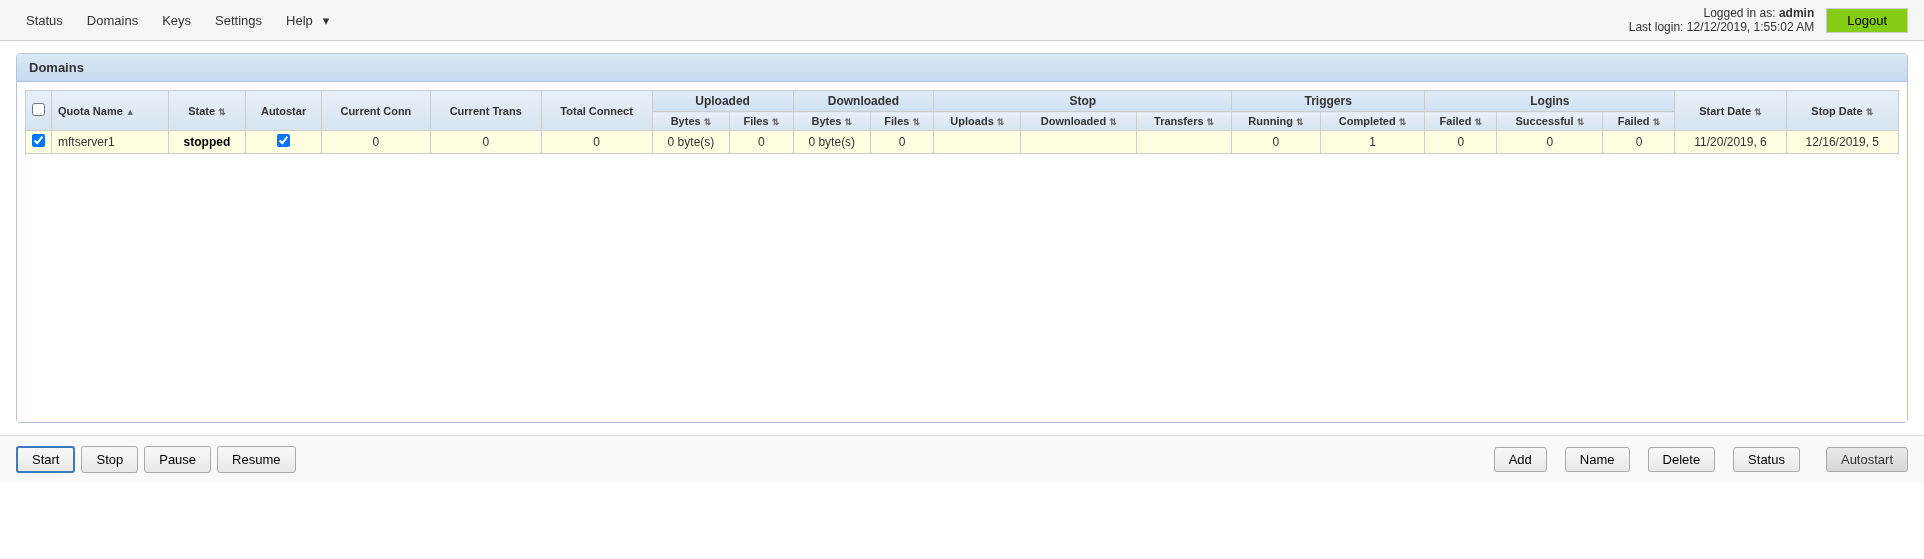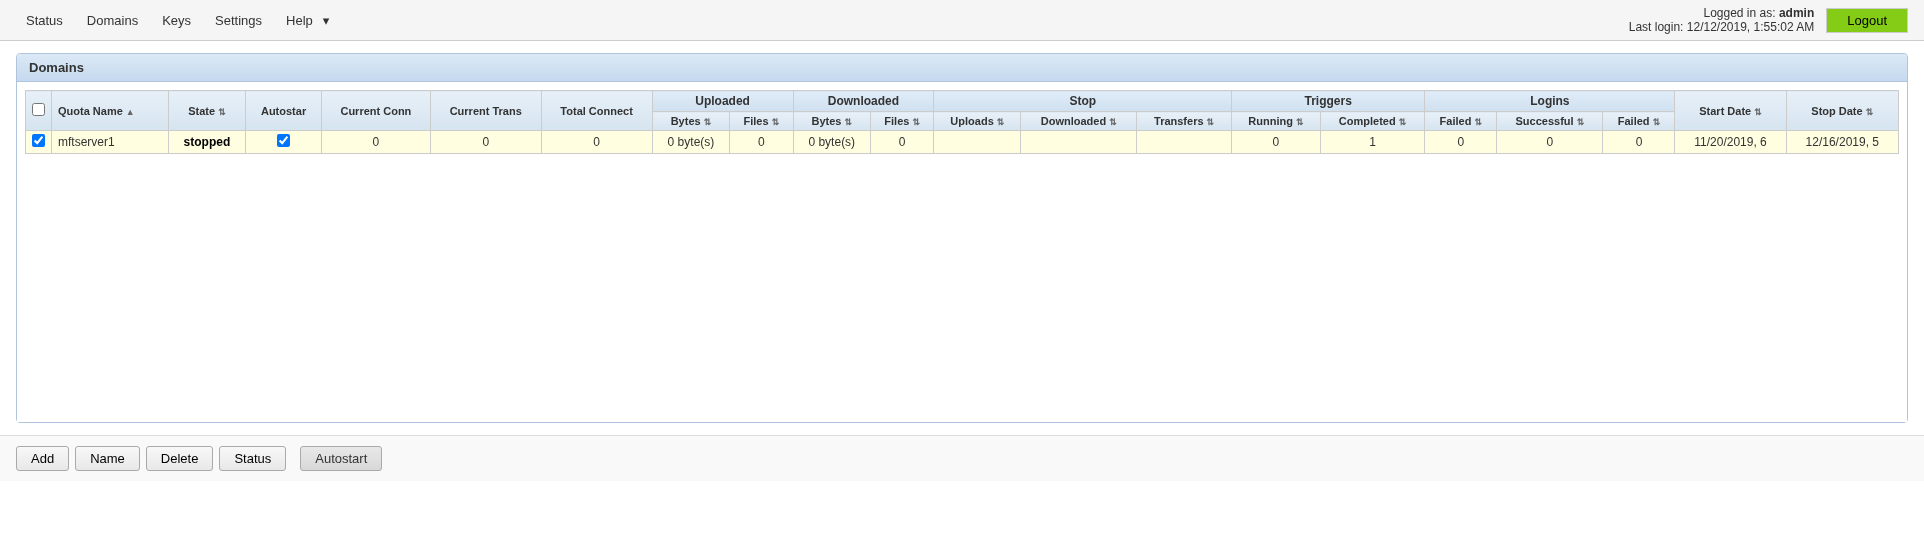--- a/index.html
+++ b/index.html
@@ -84,21 +84,21 @@
     
     .bottom-toolbar {
       display: flex;
       align-items: center;
       justify-content: space-between;
       padding: 10px 16px;
       border-top: 1px solid #ddd;
       background: #f9f9f9;
     }
     .toolbar-left { display: flex; gap: 6px; }
-    .toolbar-right { display: flex; gap: 6px; border-radius: 6px; }
+    .toolbar-right { display: flex; gap: 18px; border-radius: 6px; }
     .btn {
       padding: 4px 14px;
       font-size: 13px;
       border: 1px solid #aaa;
       background: linear-gradient(to bottom, #f8f8f8, #e8e8e8);
       cursor: pointer;
       border-radius: 3px;
     }
     .btn:disabled { color: #aaa; cursor: default; }
     .btn-focused {
@@ -277,20 +277,26 @@
             <td>11/20/2019, 6</td>
             <td>12/16/2019, 5</td>
           </tr>
         </tbody>
       </table>
     </div>
   </div>
 </div>
 
 <div class="bottom-toolbar">
+  <div class="toolbar-left">
+    <button class="btn btn-focused">Start</button>
+    <button class="btn">Stop</button>
+    <button class="btn">Pause</button>
+    <button class="btn">Resume</button>
+  </div>
   <div class="toolbar-right">
     <button class="btn">Add</button>
     <button class="btn">Name</button>
     <button class="btn">Delete</button>
     <button class="btn">Status</button>
     <button class="btn btn-autostart">Autostart</button>
   </div>
 </div>
 
 </body></html>

